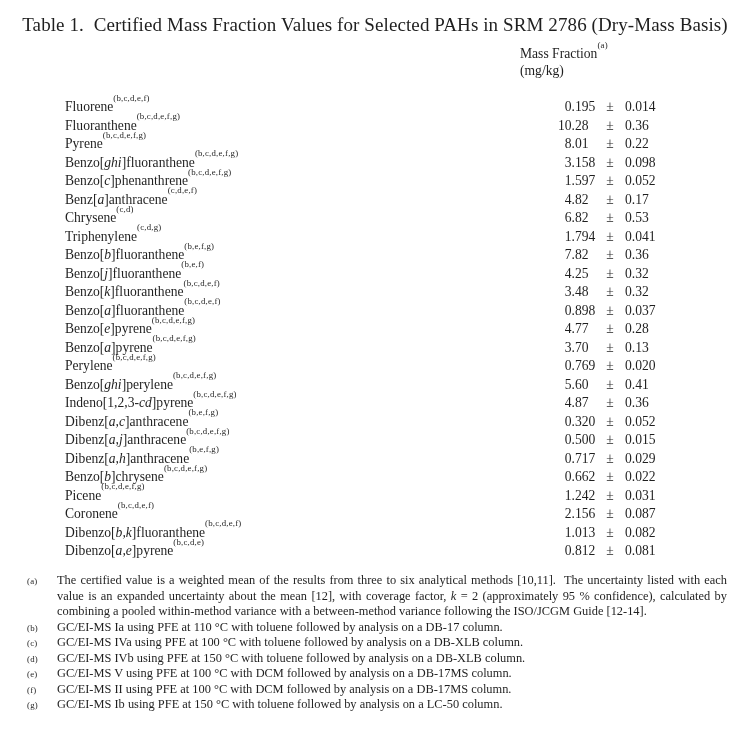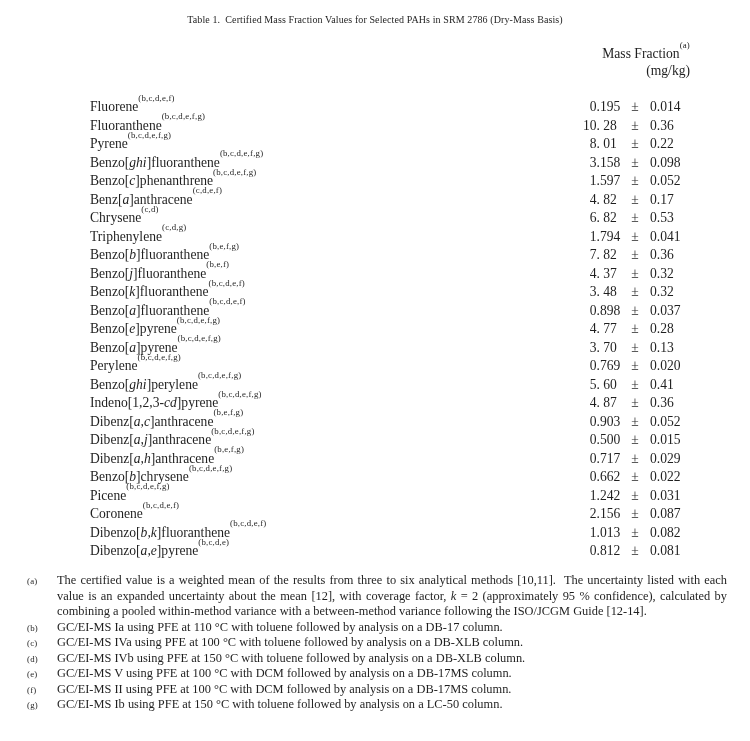--- a/index.html
+++ b/index.html
@@ -11,56 +11,56 @@
     color: #1f1f1f;
     font-family: "Liberation Serif", serif;
     overflow: hidden;
   }
   .title {
     position: absolute;
     top: 14px;
     left: 0;
     width: 100%;
     text-align: center;
-    font-size: 10px;
+    font-size: 19px;
     letter-spacing: 0.1px;
   }
   .mf-header {
     position: absolute;
     top: 45px;
     left: 520px;
     width: 170px;
-    text-align: right;
+    text-align: left;
     font-size: 13.6px;
     line-height: 17px;
   }
   sup.fnref {
     font-size: 8.8px;
     line-height: 0;
     position: relative;
     top: -4.5px;
     letter-spacing: 0.2px;
   }
   table.pah {
     position: absolute;
     top: 98px;
-    left: 90px;
+    left: 65px;
     border-collapse: collapse;
     font-size: 13.6px;
   }
   table.pah td {
     padding: 0;
     height: 18.5px;
     line-height: 18.5px;
     white-space: nowrap;
     vertical-align: baseline;
   }
   td.name { width: 466px; text-align: left; }
   td.val  { width: 64px;  text-align: right; }
-  td.val .fp { display: inline-block; width: 20px; text-align: center; }
+  td.val .fp { display: inline-block; width: 20px; text-align: left; }
   td.pm   { width: 30px;  text-align: center; }
   td.unc  { width: 70px;  text-align: left; }
   i { font-style: italic; text-align: right; }
   .footnotes {
     position: absolute;
     top: 573px;
     left: 0;
     width: 750px;
     font-size: 12.4px;
   }
@@ -142,21 +142,21 @@
           <td class="unc">0.041</td>
         </tr>
         <tr>
           <td class="name">Benzo[<i>b</i>]fluoranthene<sup class="fnref">(b,e,f,g)</sup></td>
           <td class="val"><span class="ip">7</span>.<span class="fp">82</span></td>
           <td class="pm">±</td>
           <td class="unc">0.36</td>
         </tr>
         <tr>
           <td class="name">Benzo[<i>j</i>]fluoranthene<sup class="fnref">(b,e,f)</sup></td>
-          <td class="val"><span class="ip">4</span>.<span class="fp">37</span></td>
+          <td class="val"><span class="ip">4</span>.<span class="fp">25</span></td>
           <td class="pm">±</td>
           <td class="unc">0.32</td>
         </tr>
         <tr>
           <td class="name">Benzo[<i>k</i>]fluoranthene<sup class="fnref">(b,c,d,e,f)</sup></td>
           <td class="val"><span class="ip">3</span>.<span class="fp">48</span></td>
           <td class="pm">±</td>
           <td class="unc">0.32</td>
         </tr>
         <tr>
@@ -190,21 +190,21 @@
           <td class="unc">0.41</td>
         </tr>
         <tr>
           <td class="name">Indeno[1,2,3-<i>cd</i>]pyrene<sup class="fnref">(b,c,d,e,f,g)</sup></td>
           <td class="val"><span class="ip">4</span>.<span class="fp">87</span></td>
           <td class="pm">±</td>
           <td class="unc">0.36</td>
         </tr>
         <tr>
           <td class="name">Dibenz[<i>a,c</i>]anthracene<sup class="fnref">(b,e,f,g)</sup></td>
-          <td class="val"><span class="ip">0</span>.<span class="fp">903</span></td>
+          <td class="val"><span class="ip">0</span>.<span class="fp">320</span></td>
           <td class="pm">±</td>
           <td class="unc">0.052</td>
         </tr>
         <tr>
           <td class="name">Dibenz[<i>a,j</i>]anthracene<sup class="fnref">(b,c,d,e,f,g)</sup></td>
           <td class="val"><span class="ip">0</span>.<span class="fp">500</span></td>
           <td class="pm">±</td>
           <td class="unc">0.015</td>
         </tr>
         <tr>

